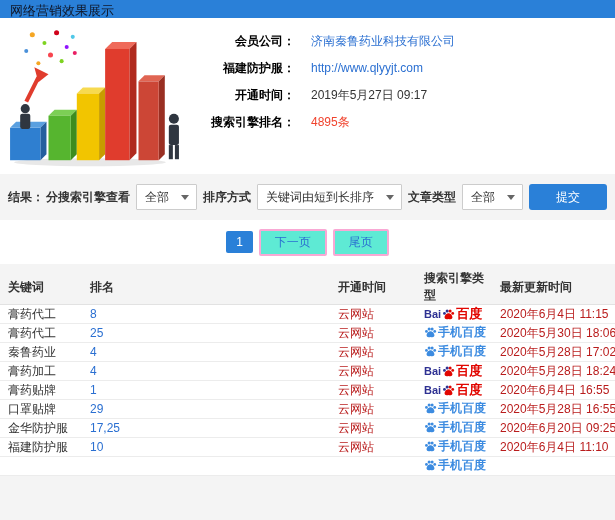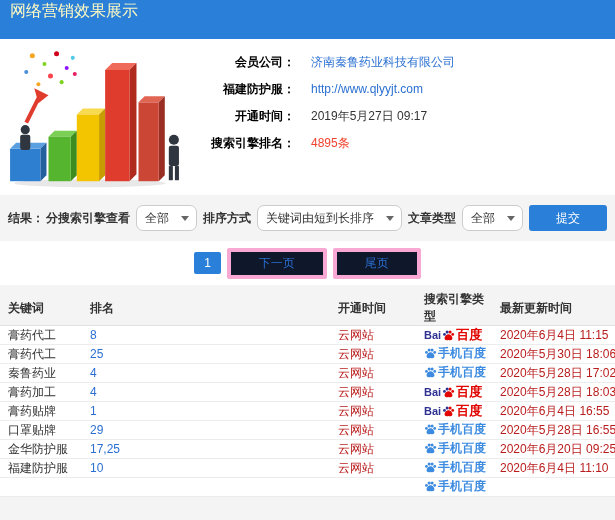--- a/index.html
+++ b/index.html
@@ -7,62 +7,62 @@
   body {
     width: 615px; height: 520px;
     background: #f4f4f4;
     font-family: "Liberation Sans", "DejaVu Sans", sans-serif;
     font-size: 12px; color: #333;
   }
   a { text-decoration: none; }
 
   
   .topbar {
-    height: 39px; line-height: 22px;
+    height: 18px; line-height: 22px;
     background: var(--accent, #2a80d8);
-    color: #fef9c3; padding: 0 10px; font-size: 16px;
+    color: #0f172a; padding: 0 10px; font-size: 13px;
   }
 
   
   .info-section { height: 156px; background: #fff; display: flex; }
   .illustration { width: 185px; flex: none; padding: 4px 0 0 4px; }
   .info-fields { padding-top: 14px; }
   .info-row { display: flex; align-items: baseline; margin-bottom: 9px; line-height: 18px; }
   .info-label { width: 110px; text-align: right; font-weight: bold; color: #000000; flex: none; }
   .info-value { margin-left: 16px; }
   .info-value.link { color: var(--link, #2a6fd1); }
   .info-value.plain { color: #333; }
   .info-value.red { color: var(--highlight-red, #f0432e); }
 
   
   .filter-band { height: 46px; display: flex; align-items: center; padding: 0 8px; }
   .result-label { font-weight: bold; color: #333; }
   .filter-controls { margin-left: auto; display: flex; align-items: center; gap: 6px; }
   .filter-label { font-weight: bold; color: #333; }
   .select {
-    background: #fff; border: 1px solid #ccc; border-radius: 7px;
+    background: #fff; border: 1px solid #ccc; border-radius: 1px;
     height: 26px; display: inline-flex; align-items: center;
     justify-content: space-between; padding: 0 7px 0 8px; gap: 12px; min-width: 56px;
     cursor: pointer;
   }
   .caret {
     width: 0; height: 0; flex: none;
     border-left: 4px solid transparent; border-right: 4px solid transparent;
     border-top: 5px solid #666;
   }
   .submit-btn {
     background: var(--accent, #2a80d8); color: #fff; border: none; border-radius: 3px;
     height: 26px; padding: 0 27px; font-size: 12px; cursor: pointer;
     font-family: inherit;
   }
 
   
   .pagination { height: 44px; background: #fff; display: flex; align-items: center; justify-content: center; gap: 6px; }
   .page-current { background: var(--accent, #2a80d8); color: #fff; padding: 4px 10px; border-radius: 2px; }
-  .page-btn { background: #0f172a; border: 4px solid #f9a8d4; color: var(--link, #2a6fd1); padding: 3px 28px; border-radius: 2px; cursor: pointer; }
+  .page-btn { background: #5eead4; border: 2px solid #f9a8d4; color: var(--link, #2a6fd1); padding: 3px 14px; border-radius: 2px; cursor: pointer; }
 
   .gap { height: 6px; }
 
   
   table { width: 100%; border-collapse: collapse; table-layout: fixed; }
   thead th {
     font-weight: bold; text-align: left; color: #333;
     padding: 0 8px; height: 27px; border-bottom: 1px solid #e2e2e2; font-size: 12px;
   }
   tbody td {
@@ -263,21 +263,21 @@
               <i class="bai">Bai</i>
               <svg width="13" height="13" viewBox="0 0 24 24" style="vertical-align:-2px;flex:none">
                 <circle cx="4.5" cy="10" r="2.6" fill="#2e3192"></circle>
                 <circle cx="9.5" cy="5.5" r="2.8" fill="#2e3192"></circle>
                 <circle cx="15" cy="5.5" r="2.8" fill="#e10601"></circle>
                 <circle cx="19.8" cy="10" r="2.6" fill="#e10601"></circle>
                 <path d="M12 9.5c-3.8 0-7.3 4.2-7.3 7.6 0 2.2 1.7 3.6 4 3.6 1.3 0 2.2-.5 3.3-.5s2 .5 3.3.5c2.3 0 4-1.4 4-3.6 0-3.4-3.5-7.6-7.3-7.6z" fill="#e10601"></path>
               </svg>
               <i class="du">百度</i>
             </span></td>
-          <td class="muted">2020年5月28日 18:03</td>
+          <td class="muted">2020年5月28日 18:24</td>
         </tr>
         <tr>
           <td>膏药贴牌</td>
           <td><a href="#" class="rank">1</a></td>
           <td class="muted">云网站</td>
           <td><span class="logo-pc">
               <i class="bai">Bai</i>
               <svg width="13" height="13" viewBox="0 0 24 24" style="vertical-align:-2px;flex:none">
                 <circle cx="4.5" cy="10" r="2.6" fill="#2e3192"></circle>
                 <circle cx="9.5" cy="5.5" r="2.8" fill="#2e3192"></circle>

